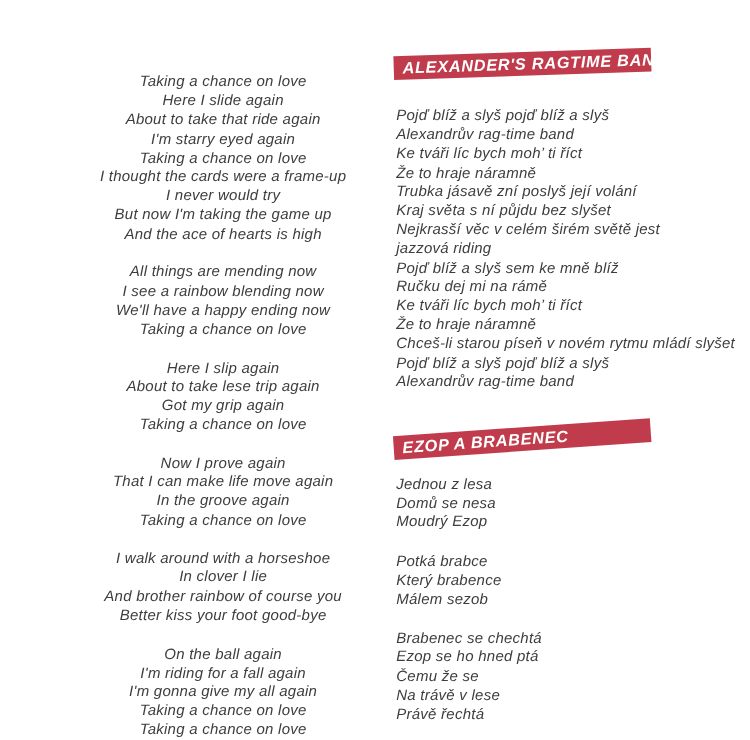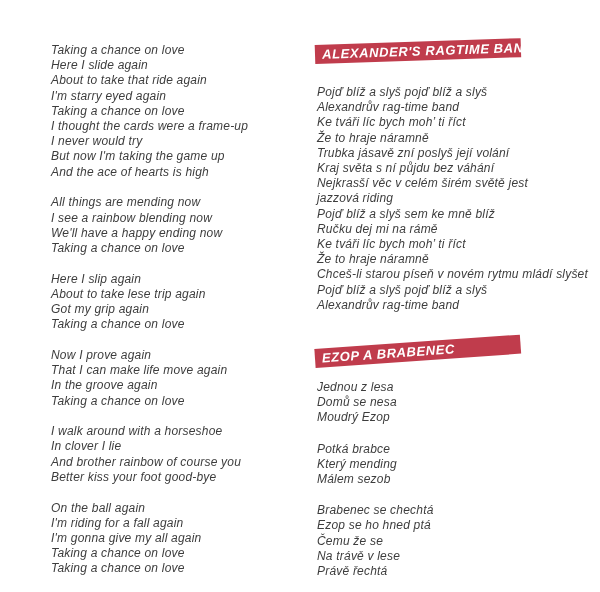--- a/index.html
+++ b/index.html
@@ -15,22 +15,23 @@
     font-style: italic;
     font-size: 12px;
     line-height: 15.2px;
     color: #3d3d3d;
     letter-spacing: 0.2px;
     white-space: nowrap;
   }
   .left-col {
     position: absolute;
     left: 51px;
-    top: 43px;
+    top: 58px;
     width: 255px;
+    text-align: center;
   }
   .stanza { margin: 0 0 15.5px 0; }
   .stanza:last-child { margin-bottom: 0; }
   .right-col-1 {
     position: absolute;
     left: 317px;
     top: 85px;
     width: 275px;
   }
   .right-col-2 {
@@ -112,21 +113,21 @@
   <div class="banner banner-1">
     <span>Alexander's Ragtime Band</span>
   </div>
 
   <div class="right-col-1">
     <div class="line">Pojď blíž a slyš pojď blíž a slyš</div>
     <div class="line">Alexandrův rag-time band</div>
     <div class="line">Ke tváři líc bych moh’ ti říct</div>
     <div class="line">Že to hraje náramně</div>
     <div class="line">Trubka jásavě zní poslyš její volání</div>
-    <div class="line">Kraj světa s ní půjdu bez váhání</div>
+    <div class="line">Kraj světa s ní půjdu bez slyšet</div>
     <div class="line">Nejkrasší věc v celém širém světě jest</div>
     <div class="line">jazzová riding</div>
     <div class="line">Pojď blíž a slyš sem ke mně blíž</div>
     <div class="line">Ručku dej mi na rámě</div>
     <div class="line">Ke tváři líc bych moh’ ti říct</div>
     <div class="line">Že to hraje náramně</div>
     <div class="line">Chceš-li starou píseň v novém rytmu mládí slyšet</div>
     <div class="line">Pojď blíž a slyš pojď blíž a slyš</div>
     <div class="line">Alexandrův rag-time band</div>
   </div>
@@ -136,21 +137,21 @@
   </div>
 
   <div class="right-col-2">
     <div class="stanza">
       <div class="line">Jednou z lesa</div>
       <div class="line">Domů se nesa</div>
       <div class="line">Moudrý Ezop</div>
     </div>
     <div class="stanza">
       <div class="line">Potká brabce</div>
-      <div class="line">Který mending</div>
+      <div class="line">Který brabence</div>
       <div class="line">Málem sezob</div>
     </div>
     <div class="stanza">
       <div class="line">Brabenec se chechtá</div>
       <div class="line">Ezop se ho hned ptá</div>
       <div class="line">Čemu že se</div>
       <div class="line">Na trávě v lese</div>
       <div class="line">Právě řechtá</div>
     </div>
   </div>

